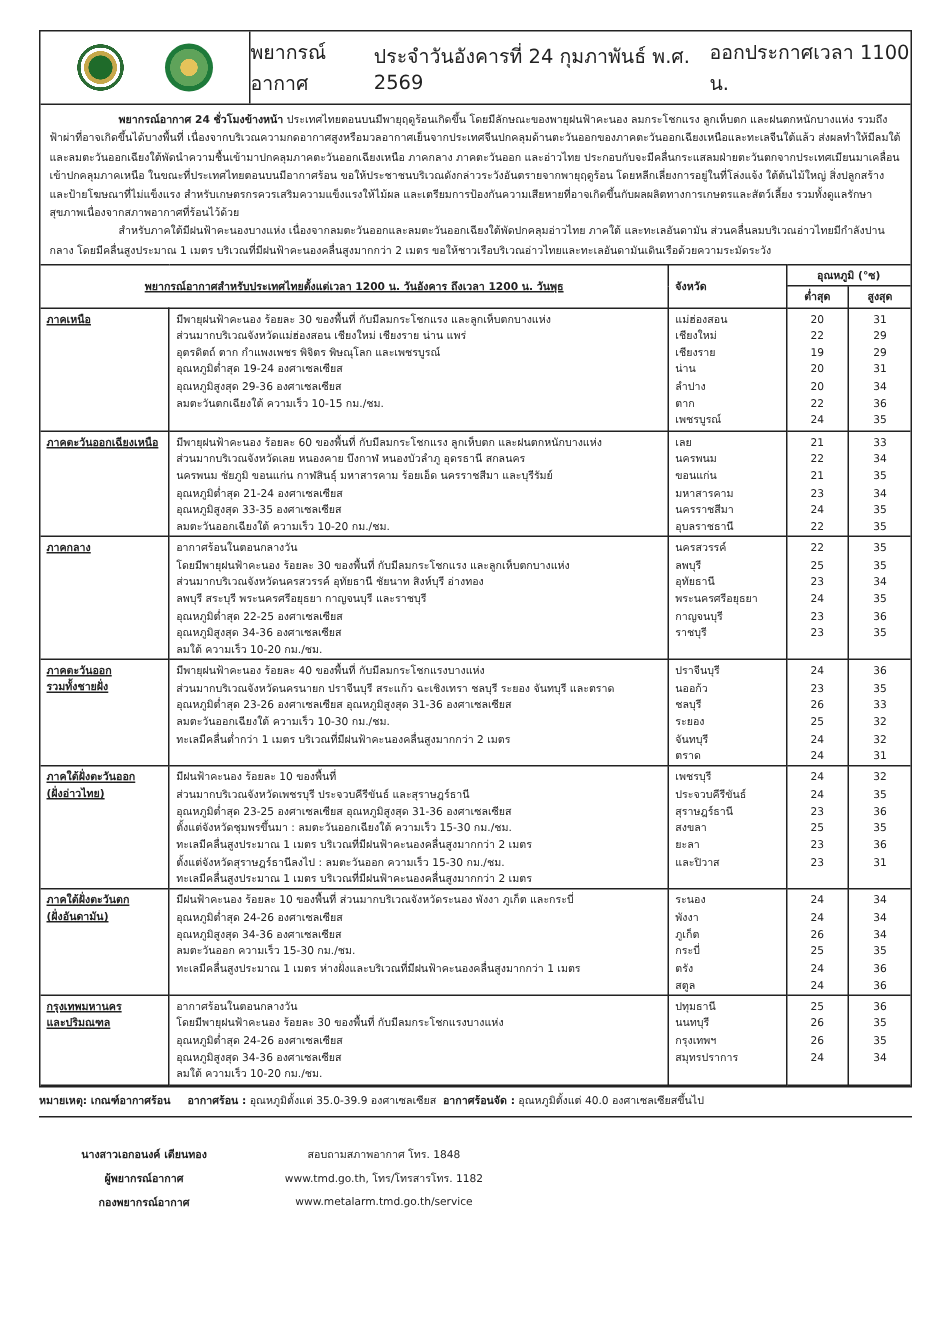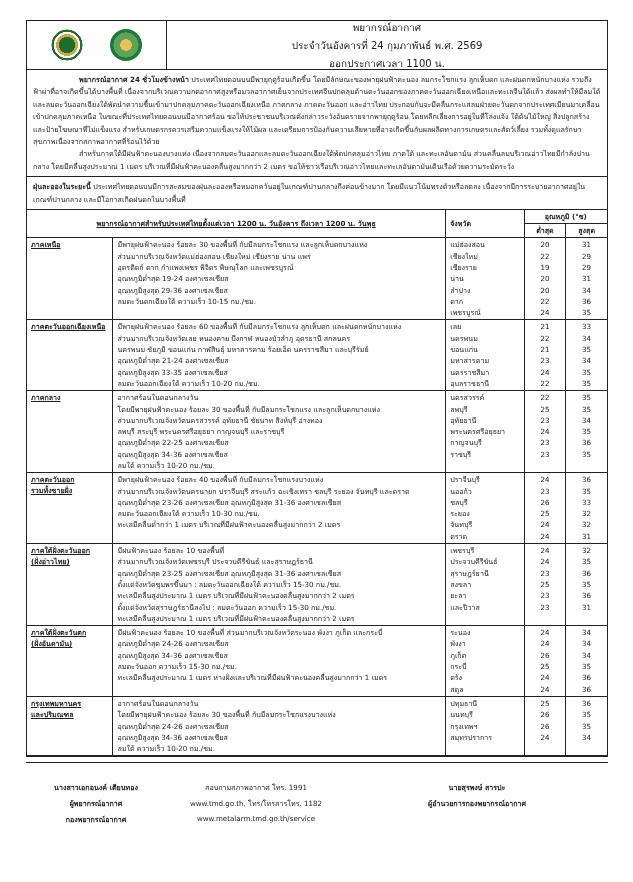--- a/index.html
+++ b/index.html
@@ -5,21 +5,21 @@
   html,body{margin:0;padding:0;background:#fff;}
   body{width:633px;height:882px;position:relative;overflow:hidden;font-family:"DejaVu Sans",sans-serif;color:#222;font-size:7.2px;}
   .page{position:absolute;left:26px;top:20px;width:582px;}
   .box{border:1px solid #222;box-sizing:border-box;}
   .header{display:flex;height:48px;}
   .logos{width:140px;border-right:1px solid #222;display:flex;align-items:center;justify-content:space-around;padding:0 10px;box-sizing:border-box;}
   .logo{width:32px;height:32px;border-radius:50%;}
   .logo1{background:radial-gradient(circle,#1f6b2a 0 35%,#c7a84a 36% 48%,#fff 49% 58%,#2a6b33 59% 68%,#fff 69%);}
   .logo2{background:radial-gradient(circle,#e5c35a 0 25%,#5fa35a 26% 55%,#1e7a3a 56% 85%,#fff 86%);}
   .org{width:240px;border-right:1px solid #222;display:flex;flex-direction:column;justify-content:center;align-items:center;gap:7px;font-size:8px;}
-  .forecast{flex:1;display:flex;flex-direction:column;justify-content:center;align-items:center;gap:3px;font-size:10px;}
+  .forecast{flex:1;display:flex;justify-content:center;align-items:center;gap:3px;font-size:13px;}
   .para{border-top:1px solid #222;padding:4px 6px 3px 6px;line-height:12.4px;font-size:7.1px;}
   .indent{display:inline-block;width:46px;}
   b{font-weight:bold;}
   table{border-collapse:collapse;width:100%;font-size:7.1px;}
   td,th{border:1px solid #222;vertical-align:top;padding:1px 4px;}
   th{font-weight:normal;}
   .region{width:76px;font-weight:bold;text-decoration:underline;line-height:11px;}
   .desc{line-height:11.3px;width:318px;margin-top:39px;}
   .prov{width:68px;line-height:11.3px;}
   .num{width:32px;text-align:center;line-height:11.3px;}
@@ -45,24 +45,20 @@
         <div>ออกประกาศเวลา 1100 น.</div>
       </div>
     </div>
 
     <div class="para">
       <span class="indent"></span><b>พยากรณ์อากาศ 24 ชั่วโมงข้างหน้า</b>
       <span>ประเทศไทยตอนบนมีพายุฤดูร้อนเกิดขึ้น โดยมีลักษณะของพายุฝนฟ้าคะนอง ลมกระโชกแรง ลูกเห็บตก และฝนตกหนักบางแห่ง รวมถึงฟ้าผ่าที่อาจเกิดขึ้นได้บางพื้นที่ เนื่องจากบริเวณความกดอากาศสูงหรือมวลอากาศเย็นจากประเทศจีนปกคลุมด้านตะวันออกของภาคตะวันออกเฉียงเหนือและทะเลจีนใต้แล้ว ส่งผลทำให้มีลมใต้และลมตะวันออกเฉียงใต้พัดนำความชื้นเข้ามาปกคลุมภาคตะวันออกเฉียงเหนือ ภาคกลาง ภาคตะวันออก และอ่าวไทย ประกอบกับจะมีคลื่นกระแสลมฝ่ายตะวันตกจากประเทศเมียนมาเคลื่อนเข้าปกคลุมภาคเหนือ ในขณะที่ประเทศไทยตอนบนมีอากาศร้อน ขอให้ประชาชนบริเวณดังกล่าวระวังอันตรายจากพายุฤดูร้อน โดยหลีกเลี่ยงการอยู่ในที่โล่งแจ้ง ใต้ต้นไม้ใหญ่ สิ่งปลูกสร้าง และป้ายโฆษณาที่ไม่แข็งแรง สำหรับเกษตรกรควรเสริมความแข็งแรงให้ไม้ผล และเตรียมการป้องกันความเสียหายที่อาจเกิดขึ้นกับผลผลิตทางการเกษตรและสัตว์เลี้ยง รวมทั้งดูแลรักษาสุขภาพเนื่องจากสภาพอากาศที่ร้อนไว้ด้วย</span><br>
       <span class="indent"></span><span>สำหรับภาคใต้มีฝนฟ้าคะนองบางแห่ง เนื่องจากลมตะวันออกและลมตะวันออกเฉียงใต้พัดปกคลุมอ่าวไทย ภาคใต้ และทะเลอันดามัน ส่วนคลื่นลมบริเวณอ่าวไทยมีกำลังปานกลาง โดยมีคลื่นสูงประมาณ 1 เมตร บริเวณที่มีฝนฟ้าคะนองคลื่นสูงมากกว่า 2 เมตร ขอให้ชาวเรือบริเวณอ่าวไทยและทะเลอันดามันเดินเรือด้วยความระมัดระวัง</span>
     </div>
 
-    <div class="para">
-      <b>ฝุ่นละอองในระยะนี้</b>
-      <span>ประเทศไทยตอนบนมีการสะสมของฝุ่นละอองหรือหมอกควันอยู่ในเกณฑ์ปานกลางถึงค่อนข้างมาก โดยมีแนวโน้มทรงตัวหรือลดลง เนื่องจากมีการระบายอากาศอยู่ในเกณฑ์ปานกลาง และมีโอกาสเกิดฝนตกในบางพื้นที่</span>
-    </div>
 
     <table style="border-left:0;border-right:0;">
       <thead>
         <tr>
           <th colspan="2" rowspan="2" class="tblhead" style="border-left:0;">พยากรณ์อากาศสำหรับประเทศไทยตั้งแต่เวลา 1200 น. วันอังคาร ถึงเวลา 1200 น. วันพุธ</th>
           <th rowspan="2" class="prov" style="text-align:left;vertical-align:middle;font-weight:bold;">จังหวัด</th>
           <th colspan="2" style="border-right:0;font-weight:bold;">อุณหภูมิ (°ซ)</th>
         </tr>
         <tr>
           <th class="num" style="font-weight:bold;">ต่ำสุด</th>
@@ -326,30 +322,33 @@
               <span class="line">36</span>
               <span class="line">35</span>
               <span class="line">35</span>
               <span class="line">34</span>
             </td>
           </tr>
         </tbody>
     </table>
   </div>
 
+  <div class="note">
+    <b>หมายเหตุ: เกณฑ์อากาศร้อน</b>&nbsp;&nbsp;&nbsp;&nbsp;
+    <b>อากาศร้อน :</b>
+    <span>อุณหภูมิตั้งแต่ 35.0-39.9 องศาเซลเซียส</span>&nbsp;
+    <b>อากาศร้อนจัด :</b>
+    <span>อุณหภูมิตั้งแต่ 40.0 องศาเซลเซียสขึ้นไป</span>
+  </div>
 
   <div class="footer">
     <div class="fcol" style="width:140px;font-weight:bold;">
       <span>นางสาวเอกอนงค์ เตียนทอง</span>
       <span>ผู้พยากรณ์อากาศ</span>
       <span>กองพยากรณ์อากาศ</span>
     </div>
     <div class="fcol" style="width:180px;">
-      <span>สอบถามสภาพอากาศ โทร. 1991</span>
+      <span>สอบถามสภาพอากาศ โทร. 1848</span>
       <span>www.tmd.go.th, โทร/โทรสารโทร. 1182</span>
       <span>www.metalarm.tmd.go.th/service</span>
     </div>
-    <div class="fcol" style="flex:1;font-weight:bold;">
-      <span>นายสุรพงษ์ สารปะ</span>
-      <span>ผู้อำนวยการกองพยากรณ์อากาศ</span>
-    </div>
   </div>
 </div>
 
 </body></html>

